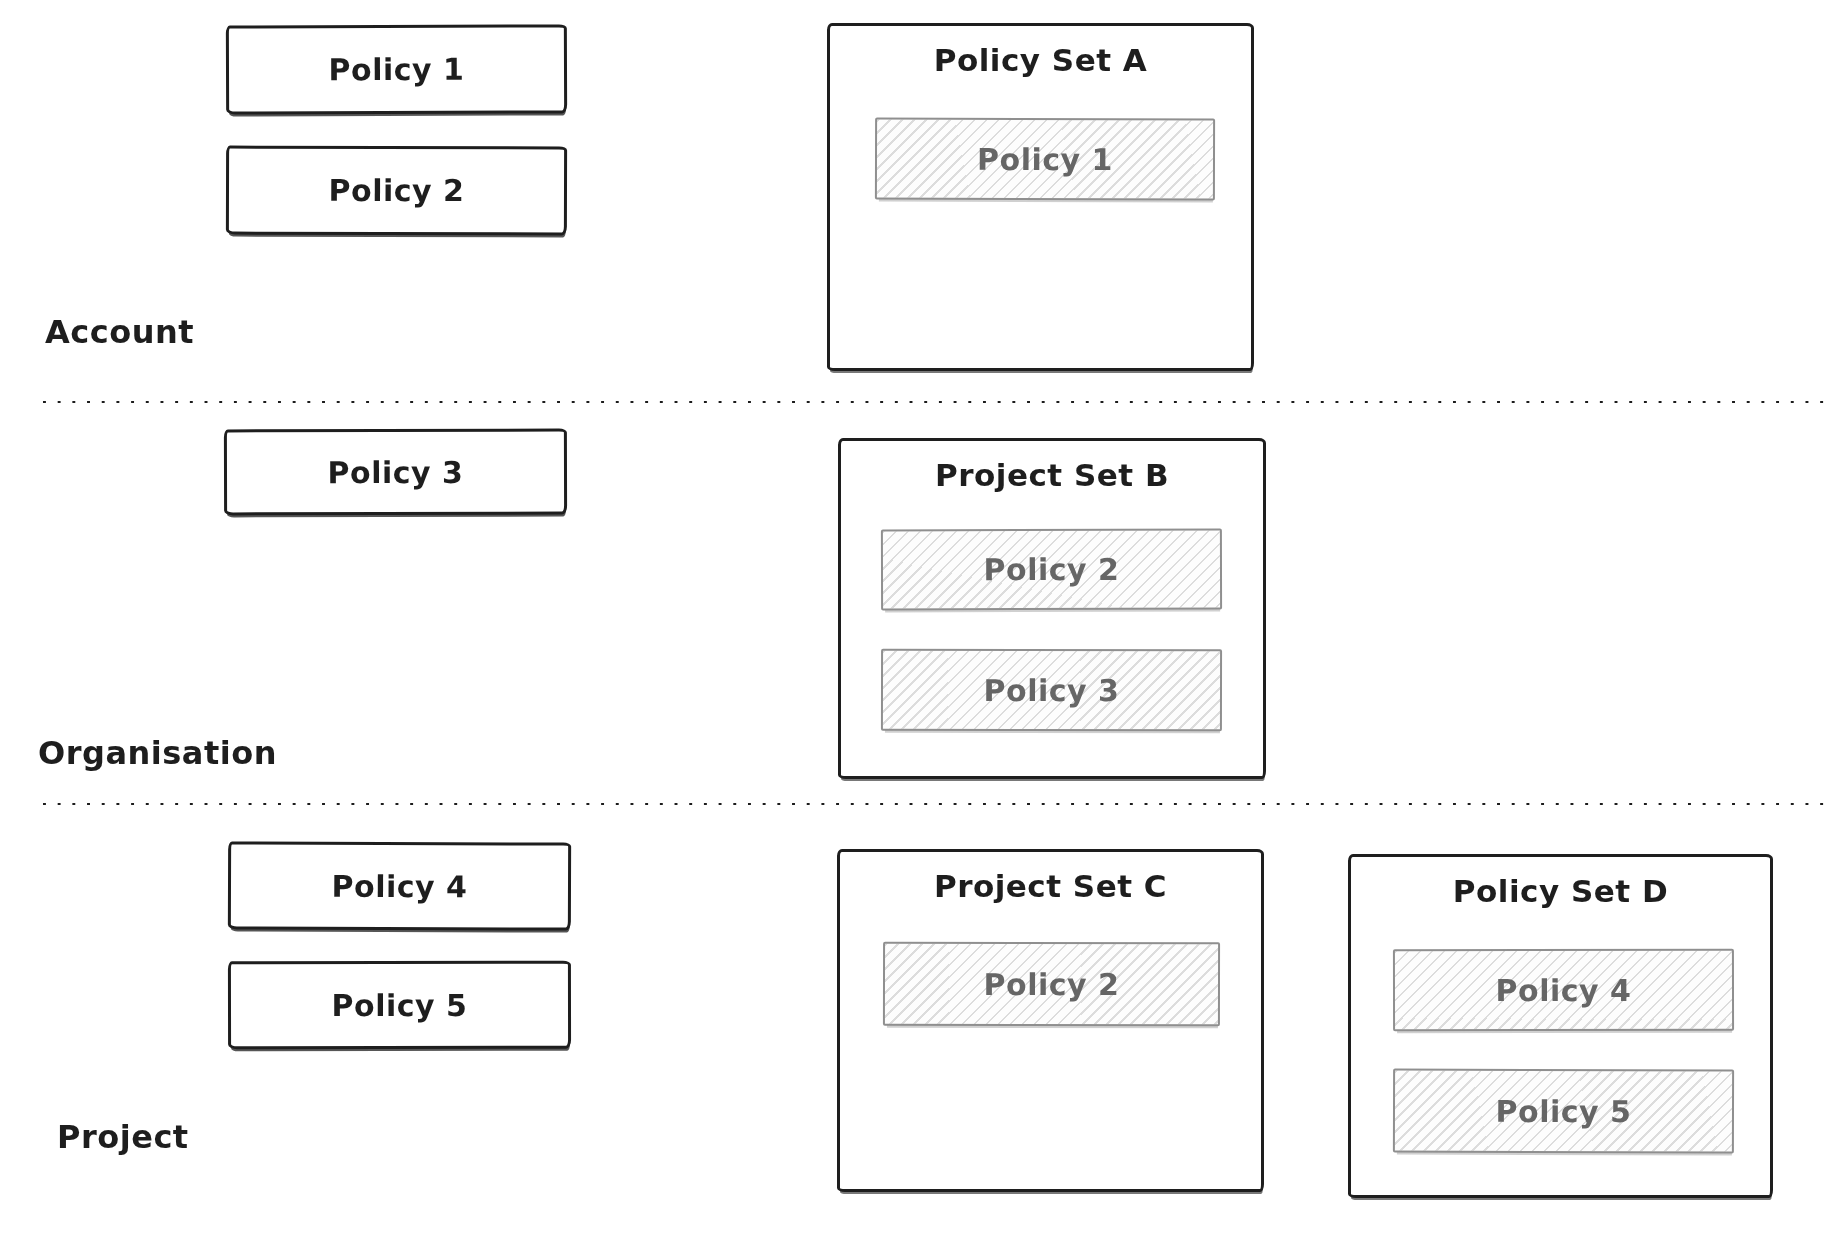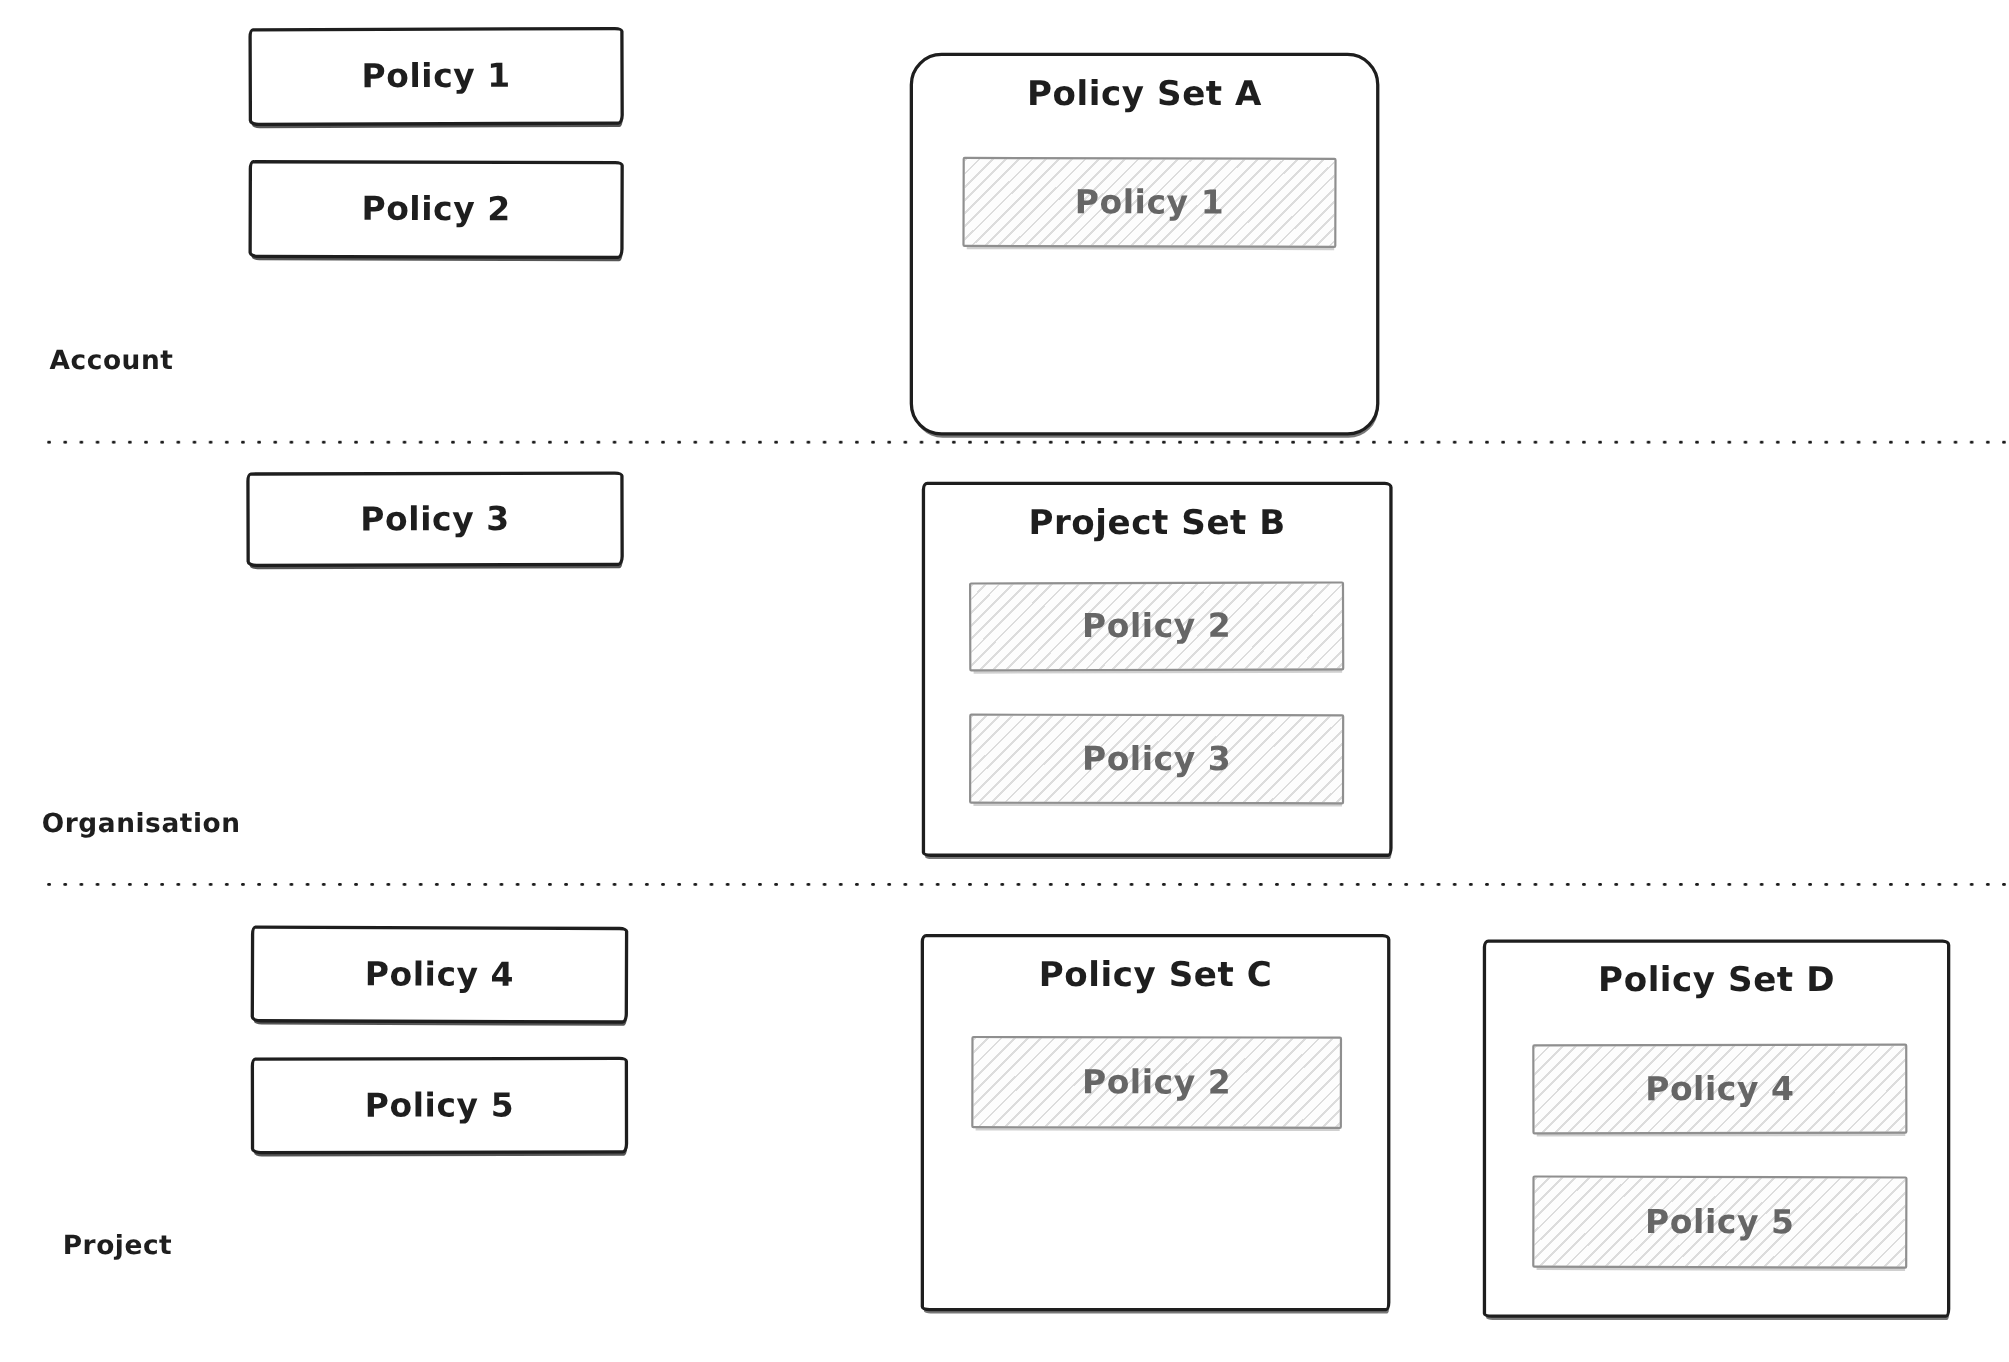--- a/index.html
+++ b/index.html
@@ -62,21 +62,21 @@
     background-color: #fdfdfd;
     background-image: repeating-linear-gradient(135deg,
         rgba(160,160,160,0.35) 0px, rgba(160,160,160,0.35) 1.8px,
         transparent 1.8px, transparent 8.5px);
     box-shadow: 1px 5px 0 -3px rgba(150,150,150,0.45);
   }
 
   
   .section-label {
     position: absolute;
-    font-size: 24px;
+    font-size: 32px;
     font-weight: bold;
     letter-spacing: 0.5px;
   }
 
   
   .dotted {
     position: absolute;
     left: 42px;
     width: 1784px;
     height: 6px;
@@ -85,21 +85,21 @@
     background-repeat: repeat-x;
   }
 
   
   #p1 { left: 226px; top: 9px;   width: 335px; height: 83px; transform: rotate(-0.2deg); }
   #p2 { left: 226px; top: 130px; width: 335px; height: 83px; transform: rotate(0.15deg); }
   #p3 { left: 224px; top: 413px; width: 337px; height: 80px; transform: rotate(-0.15deg); }
   #p4 { left: 228px; top: 826px; width: 337px; height: 82px; transform: rotate(0.2deg); }
   #p5 { left: 228px; top: 945px; width: 337px; height: 82px; transform: rotate(-0.1deg); }
 
-  #setA { left: 827px;  top: 32px;  width: 421px; height: 342px; border-radius: 29px; }
+  #setA { left: 827px;  top: 7px;  width: 421px; height: 342px; }
   #setA .m0 { left: 45px; top: 92px;  width: 336px; height: 78px; transform: rotate(0.15deg); }
 
   #setB { left: 838px;  top: 422px; width: 422px; height: 335px; }
   #setB .m0 { left: 40px; top: 88px;  width: 337px; height: 77px; transform: rotate(-0.15deg); }
   #setB .m1 { left: 40px; top: 208px; width: 337px; height: 78px; transform: rotate(0.1deg); }
 
   #setC { left: 837px;  top: 833px; width: 421px; height: 337px; }
   #setC .m0 { left: 43px; top: 90px;  width: 333px; height: 80px; transform: rotate(0.1deg); }
 
   #setD { left: 1348px; top: 838px; width: 419px; height: 338px; }
@@ -153,21 +153,21 @@
   <div class="dotted" id="dotted-2"></div>
 
   <div class="policy-box" id="p4">
     <span>Policy 4</span>
   </div>
   <div class="policy-box" id="p5">
     <span>Policy 5</span>
   </div>
 
   <div class="policy-set" id="setC">
-    <div class="set-title">Policy Set C</div>
+    <div class="set-title">Project Set C</div>
     <div class="member m0">
       <span>Policy 2</span>
     </div>
   </div>
 
   <div class="policy-set" id="setD">
     <div class="set-title">Policy Set D</div>
     <div class="member m0">
       <span>Policy 4</span>
     </div>

